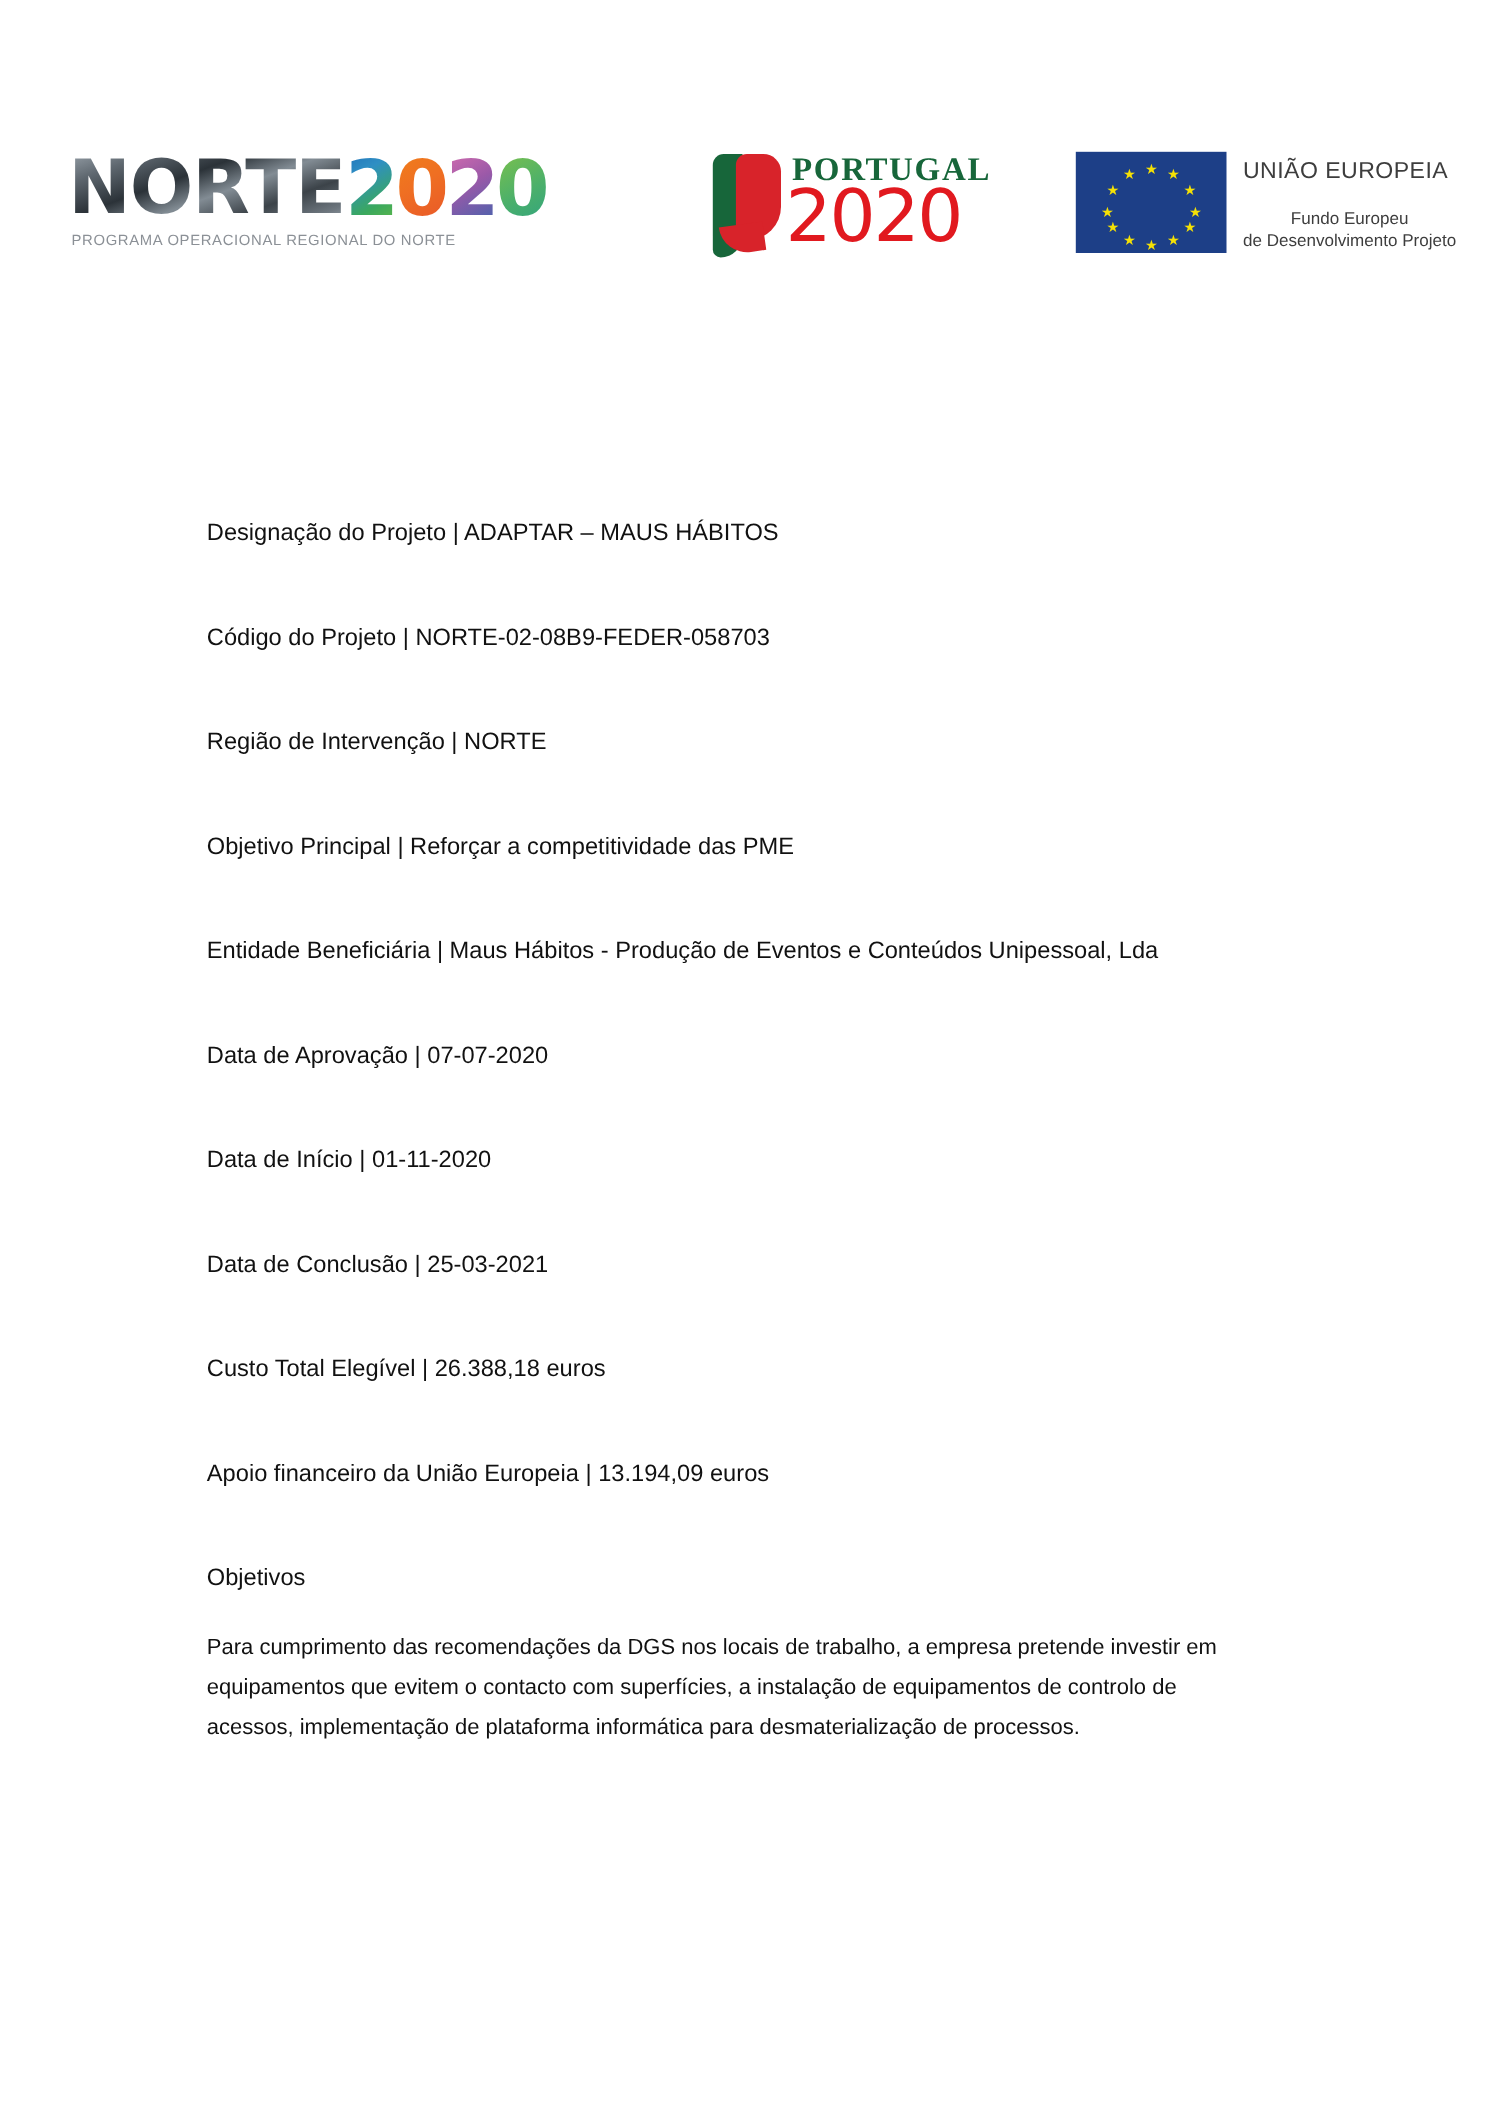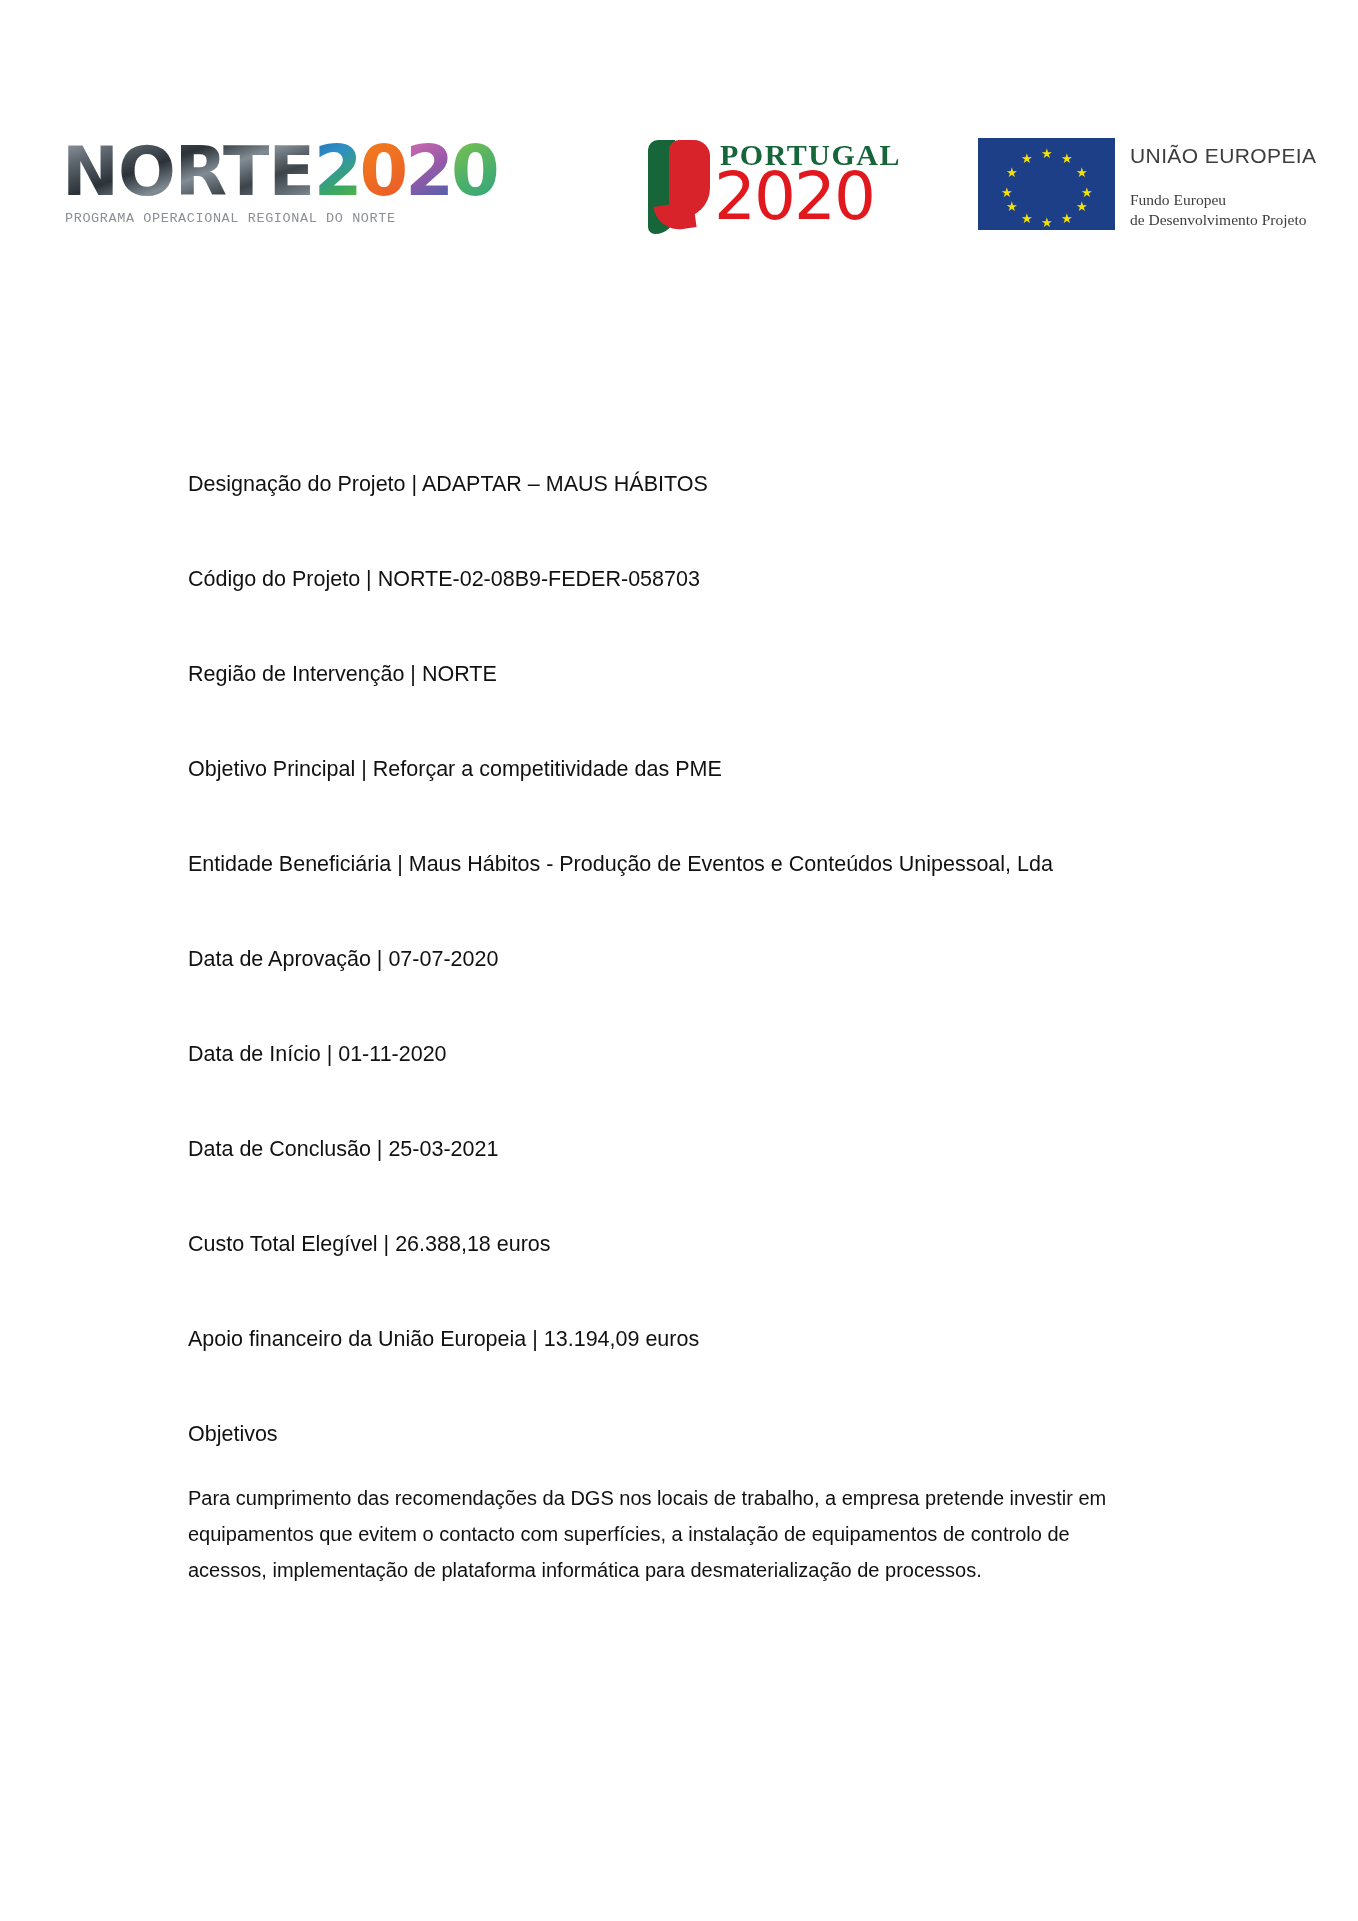--- a/index.html
+++ b/index.html
@@ -69,21 +69,21 @@
            -webkit-background-clip: text; background-clip: text; color: transparent; }
   .nd-0a { background: linear-gradient(150deg,#f07f1a 0%,#ef6f22 45%,#e8562a 100%);
            -webkit-background-clip: text; background-clip: text; color: transparent; }
   .nd-2b { background: linear-gradient(150deg,#d86fb0 0%,#9b59a8 45%,#3f63ad 100%);
            -webkit-background-clip: text; background-clip: text; color: transparent; }
   .nd-0b { background: linear-gradient(150deg,#7fc24a 0%,#4cb06a 55%,#2fa37f 100%);
            -webkit-background-clip: text; background-clip: text; color: transparent; }
   .norte-sub {
     margin-top: 5px;
     margin-left: 3px;
-    font-family: Liberation Mono, monospace;
+    font-family: Liberation Sans, sans-serif;
     font-size: 13.5px;
     letter-spacing: 0.6px;
     color: #8b9096;
     white-space: nowrap;
   }
 
   
   .pt-logo {
     position: absolute;
     left: 648px;
@@ -175,25 +175,26 @@
     font-family: "Liberation Sans", sans-serif;
     font-size: 21px;
     letter-spacing: 0.4px;
     color: #3d3d3d;
     white-space: nowrap;
   }
   .eu-text-bottom {
     position: absolute;
     left: 152px;
     top: 56px;
-    font-family: Liberation Serif, serif;
+    font-family: Liberation Sans, sans-serif;
     font-size: 15.5px;
     line-height: 20px;
     color: #3d3d3d;
     white-space: nowrap;
+    text-align: center;
   }
 
   
   .content {
     position: absolute;
     left: 188px;
     top: 470px;
     width: 1010px;
   }
   .field-line {

